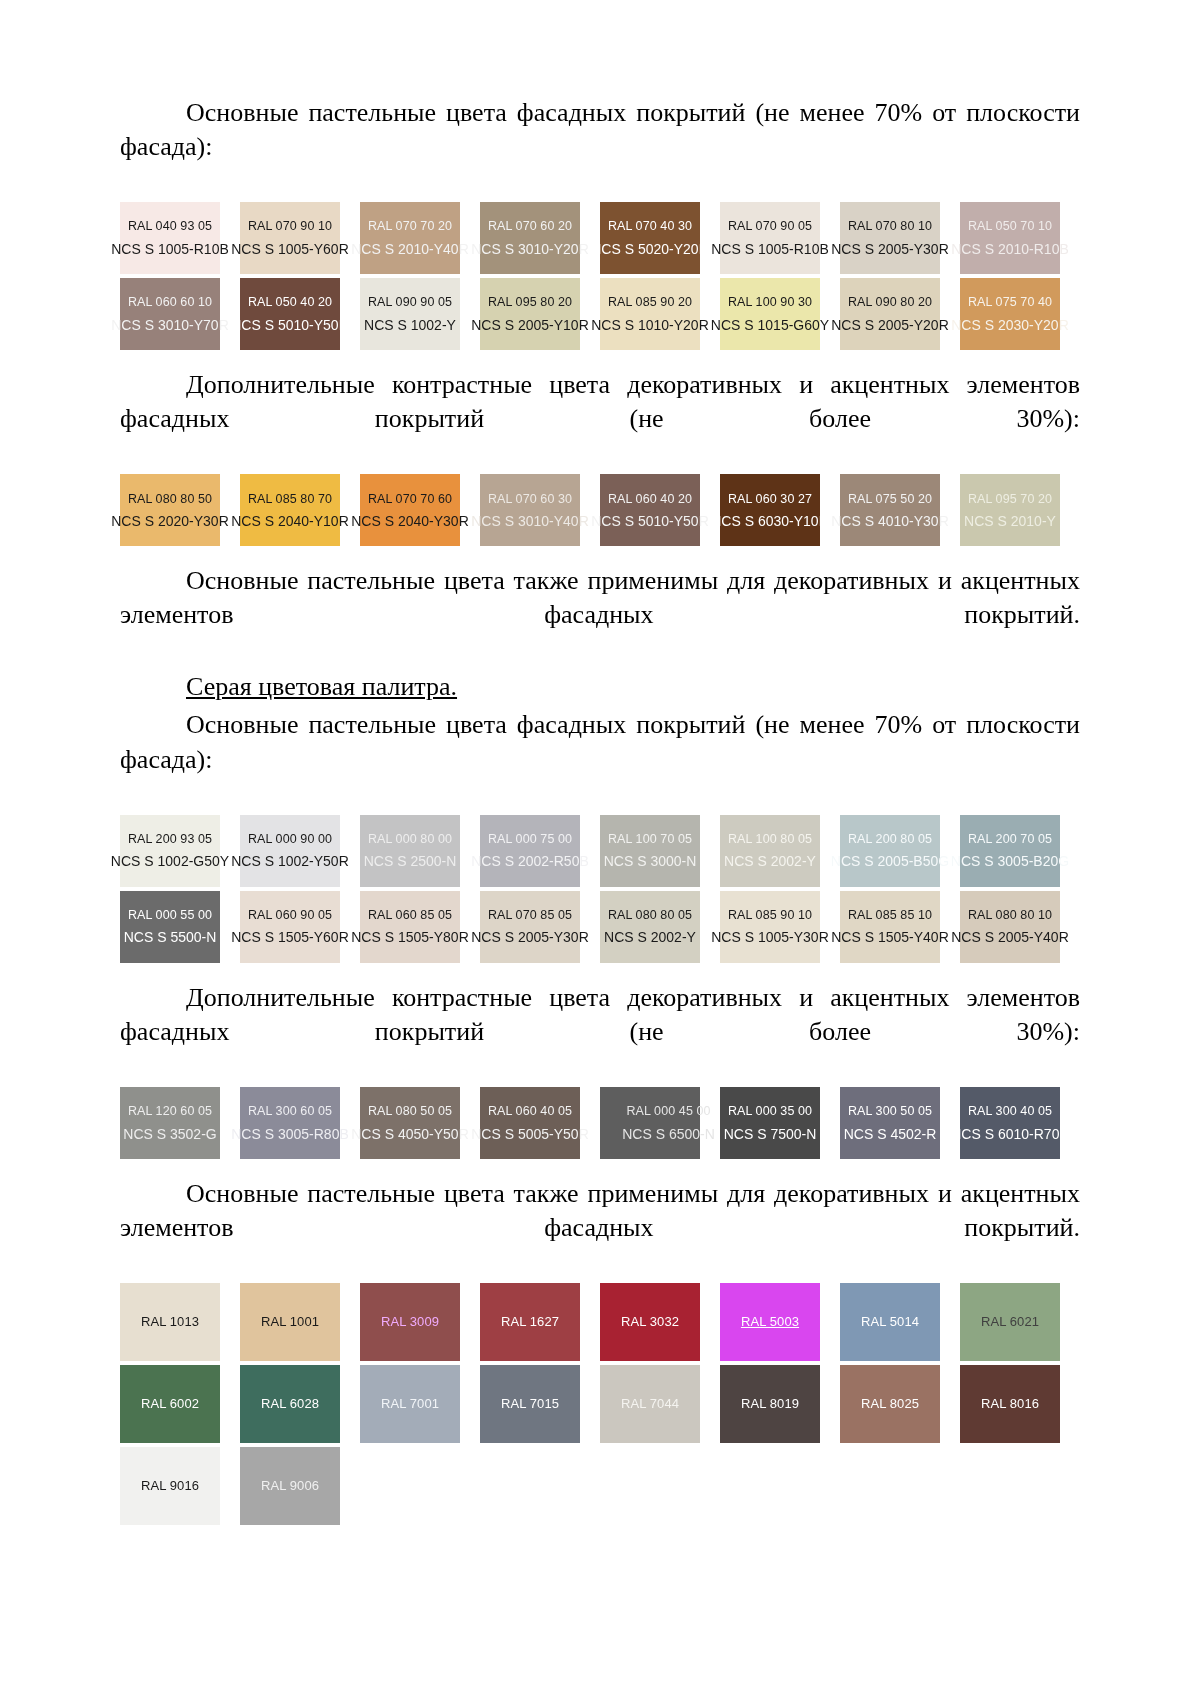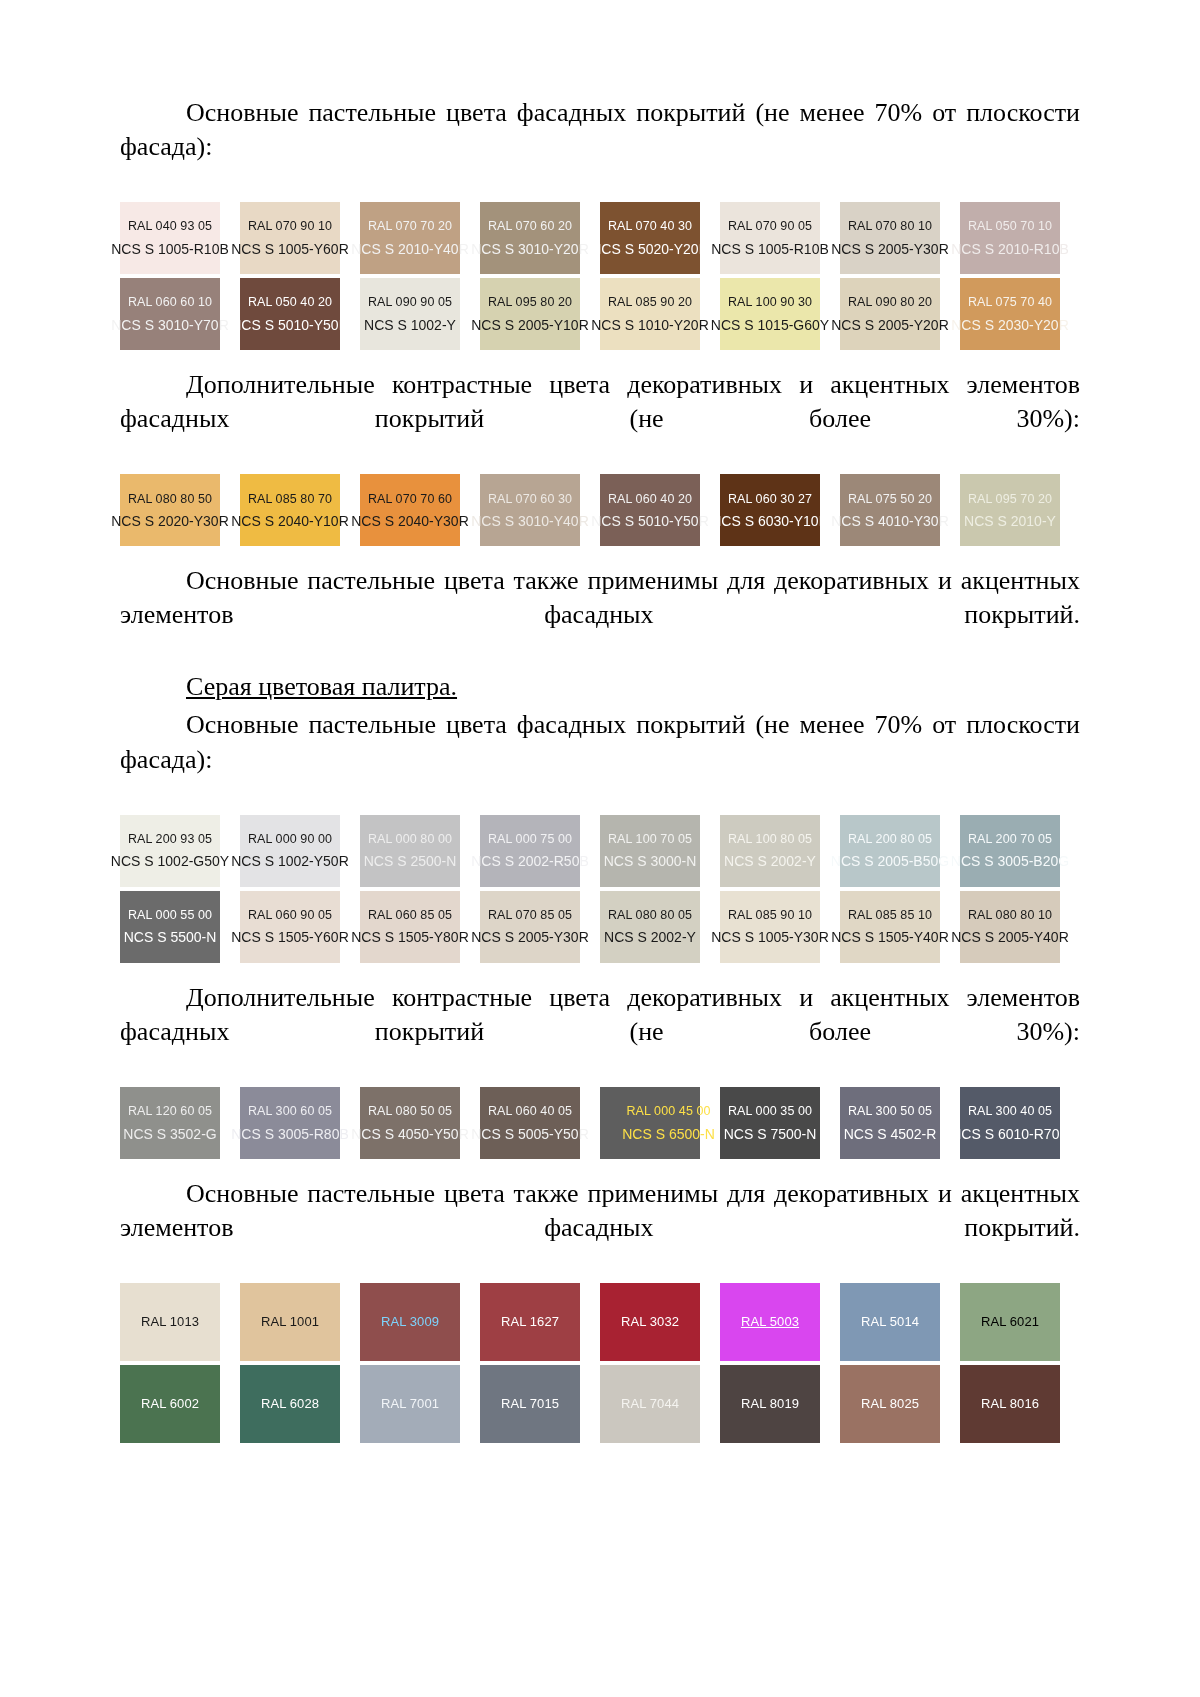--- a/index.html
+++ b/index.html
@@ -314,21 +314,21 @@
           <div class="ncs">NCS S 3005-R80B</div>
         </div>
         <div class="swatch" style="background: rgb(125, 113, 105); color: rgb(242, 242, 242);">
           <div class="ral">RAL 080 50 05</div>
           <div class="ncs">NCS S 4050-Y50R</div>
         </div>
         <div class="swatch" style="background: rgb(109, 95, 87); color: rgb(242, 242, 242);">
           <div class="ral">RAL 060 40 05</div>
           <div class="ncs">NCS S 5005-Y50R</div>
         </div>
-        <div class="swatch" style="background: rgb(94, 94, 94); color: #fde047; padding-left: 37px;">
+        <div class="swatch" style="background: rgb(94, 94, 94); color: #e5e5e5; padding-left: 37px;">
           <div class="ral">RAL 000 45 00</div>
           <div class="ncs">NCS S 6500-N</div>
         </div>
         <div class="swatch" style="background: rgb(73, 73, 73); color: rgb(255, 255, 255);">
           <div class="ral">RAL 000 35 00</div>
           <div class="ncs">NCS S 7500-N</div>
         </div>
         <div class="swatch" style="background: rgb(110, 110, 124); color: rgb(255, 255, 255);">
           <div class="ral">RAL 300 50 05</div>
           <div class="ncs">NCS S 4502-R</div>
@@ -346,36 +346,36 @@
 
 
   <div class="swatch-block">
     <div class="swatch-row">
         <div class="swatch metal" style="background: rgb(231, 223, 208); color: rgb(26, 26, 26);">
           <div class="ral">RAL 1013</div>
         </div>
         <div class="swatch metal" style="background: rgb(224, 196, 157); color: rgb(26, 26, 26);">
           <div class="ral">RAL 1001</div>
         </div>
-        <div class="swatch metal" style="background: rgb(143, 78, 77); color: #7dd3fc;">
+        <div class="swatch metal" style="background: rgb(143, 78, 77); color: #f0abfc;">
           <div class="ral">RAL 3009</div>
         </div>
         <div class="swatch metal" style="background: rgb(158, 63, 68); color: rgb(255, 255, 255);">
           <div class="ral">RAL 1627</div>
         </div>
         <div class="swatch metal" style="background: rgb(168, 34, 50); color: rgb(255, 255, 255);">
           <div class="ral">RAL 3032</div>
         </div>
         <div class="swatch metal" style="background: #d946ef; color: rgb(255, 255, 255); text-decoration: underline;">
           <div class="ral">RAL 5003</div>
         </div>
         <div class="swatch metal" style="background: rgb(127, 152, 180); color: rgb(255, 255, 255);">
           <div class="ral">RAL 5014</div>
         </div>
-        <div class="swatch metal" style="background: rgb(141, 166, 131); color: #000000;">
+        <div class="swatch metal" style="background: rgb(141, 166, 131); color: #404040;">
           <div class="ral">RAL 6021</div>
         </div>
       </div>
   </div>
   <div class="swatch-block">
     <div class="swatch-row">
         <div class="swatch metal" style="background: rgb(75, 115, 80); color: rgb(255, 255, 255);">
           <div class="ral">RAL 6002</div>
         </div>
         <div class="swatch metal" style="background: rgb(62, 109, 94); color: rgb(255, 255, 255);">
@@ -394,14 +394,24 @@
           <div class="ral">RAL 8019</div>
         </div>
         <div class="swatch metal" style="background: rgb(154, 114, 99); color: rgb(255, 255, 255);">
           <div class="ral">RAL 8025</div>
         </div>
         <div class="swatch metal" style="background: rgb(95, 58, 51); color: rgb(255, 255, 255);">
           <div class="ral">RAL 8016</div>
         </div>
       </div>
   </div>
+  <div class="swatch-block">
+    <div class="swatch-row">
+        <div class="swatch metal" style="background: rgb(241, 241, 239); color: rgb(26, 26, 26);">
+          <div class="ral">RAL 9016</div>
+        </div>
+        <div class="swatch metal" style="background: rgb(167, 167, 167); color: rgb(240, 240, 240);">
+          <div class="ral">RAL 9006</div>
+        </div>
+      </div>
+  </div>
 
 </div>
 
 </body></html>

